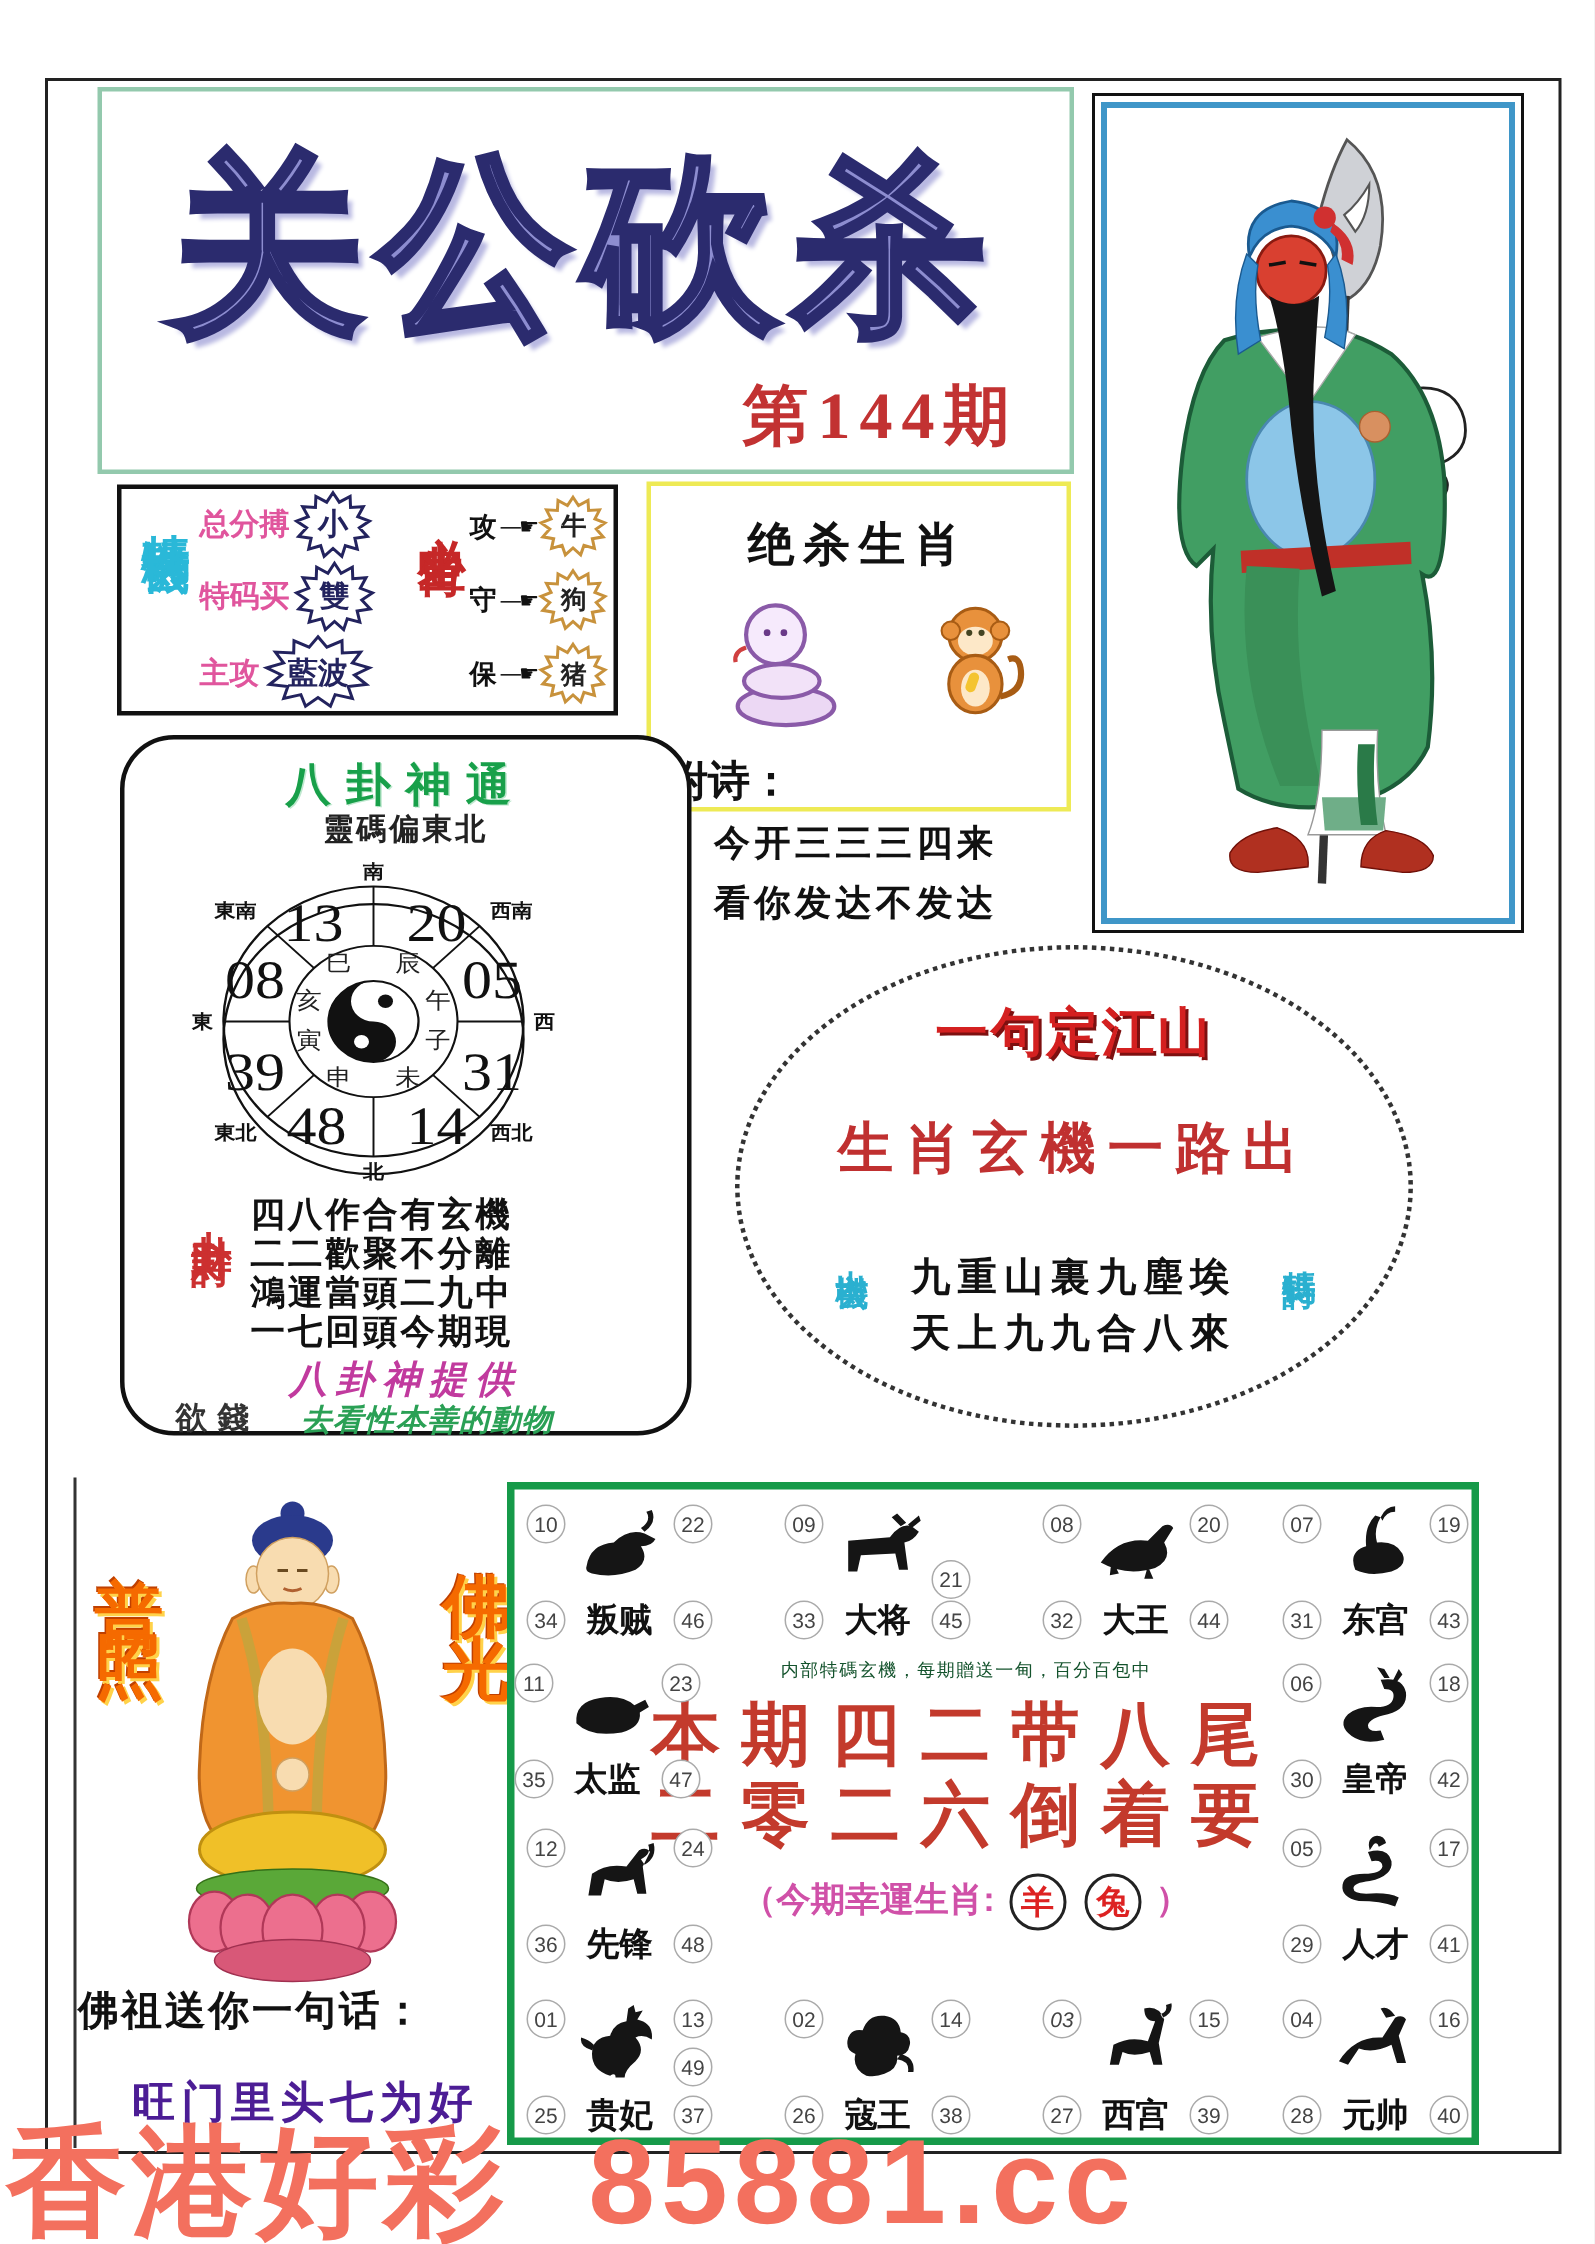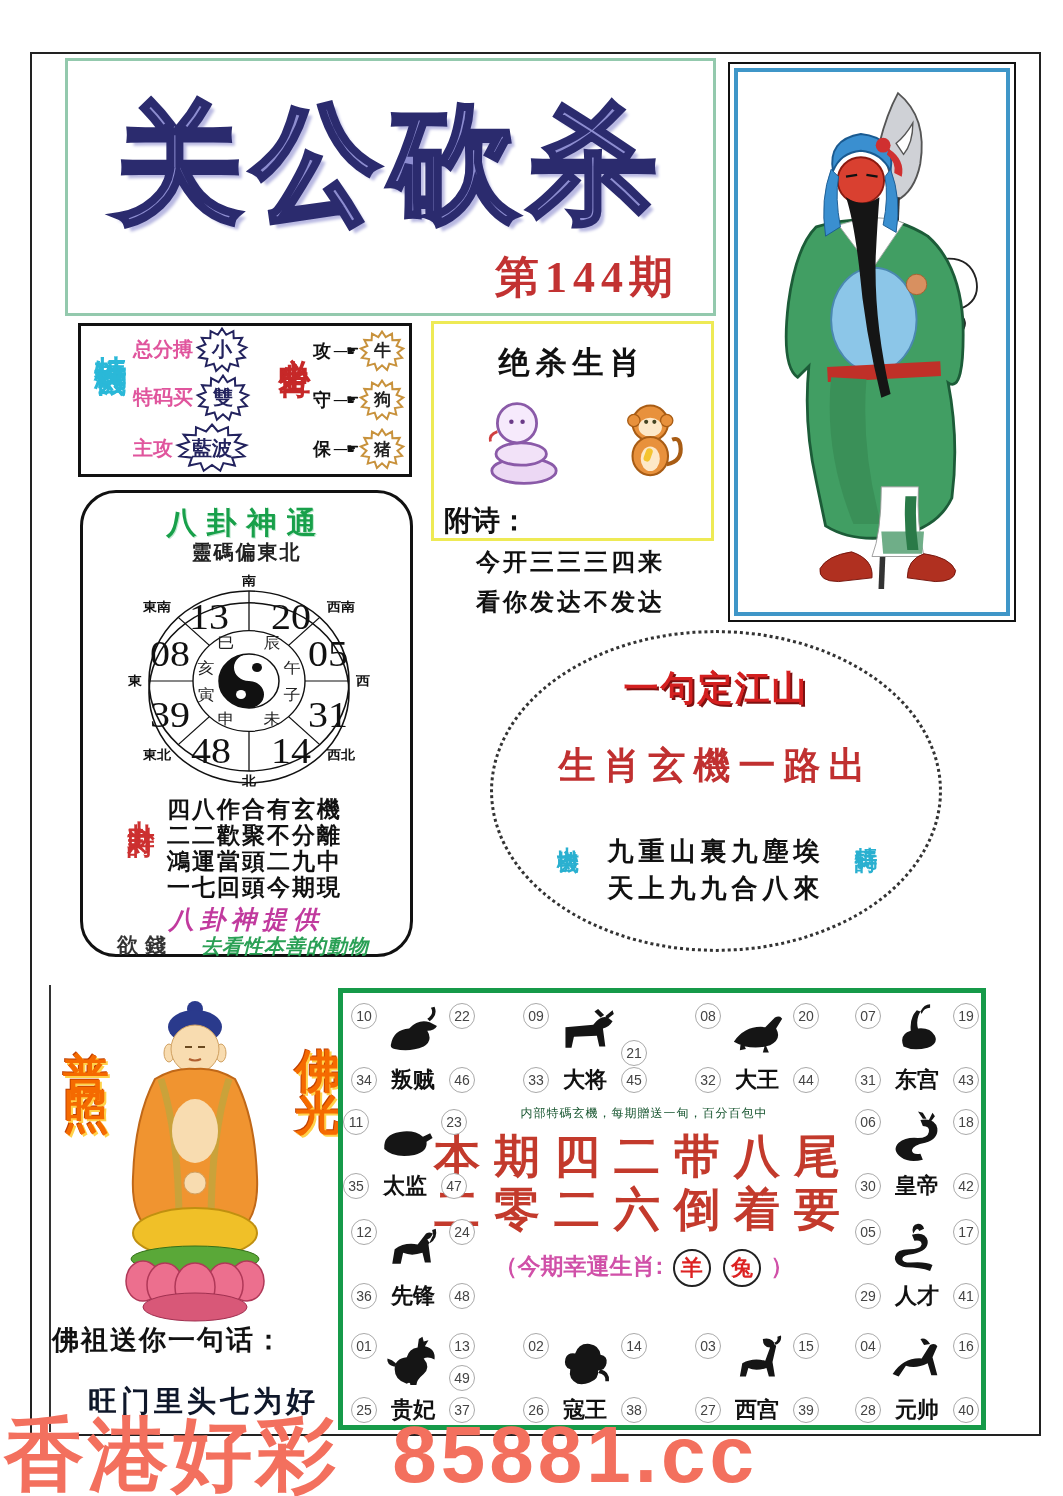--- a/index.html
+++ b/index.html
@@ -41,21 +41,21 @@
   .burst.orange b{font-size:17px;color:#222;}
 
   
   .panel-juesha{position:absolute;left:431px;top:321px;width:283px;height:220px;border:3px solid #eeea55;box-sizing:border-box;background:#fff;}
   .juesha-title{position:absolute;left:0;right:0;top:18px;text-align:center;font-weight:700;font-size:31px;letter-spacing:6px;color:#111;}
   .fushi{position:absolute;left:10px;top:178px;font-weight:700;font-size:28px;color:#111;}
   .fushi-line1{position:absolute;left:42px;top:222px;font-size:24px;letter-spacing:3px;color:#111;font-weight:600;}
   .fushi-line2{position:absolute;left:42px;top:262px;font-size:24px;letter-spacing:3px;color:#111;font-weight:600;}
 
   
-  .panel-bagua{position:absolute;left:80px;top:490px;width:333px;height:467px;border:3px solid #111;border-radius:36px;box-sizing:border-box;background:#fff;padding-left:16px;}
+  .panel-bagua{position:absolute;left:80px;top:490px;width:381px;height:467px;border:3px solid #111;border-radius:36px;box-sizing:border-box;background:#fff;padding-left:16px;}
   .bagua-title{position:absolute;left:0;right:0;top:10px;text-align:center;font-weight:800;font-size:30px;color:#18a04a;letter-spacing:10px;text-shadow:1px 1px 0 #bfe8cf;}
   .bagua-sub{position:absolute;left:0;right:0;top:46px;text-align:center;font-weight:600;font-size:20px;color:#222;letter-spacing:2px;}
   #compass{position:absolute;left:32px;top:70px;}
   .poem-label{position:absolute;left:40px;top:306px;font-weight:800;font-size:27px;color:#cc3030;letter-spacing:3px;}
   .poem-lines{position:absolute;left:84px;top:304px;}
   .poem-lines div{font-weight:700;font-size:23px;letter-spacing:2px;color:#111;line-height:26px;margin-bottom:0;}
   .provider{position:absolute;left:0;right:0;top:410px;text-align:center;font-style:italic;font-weight:800;font-size:25px;color:#c13a9e;letter-spacing:6px;}
   .yuqian{position:absolute;left:34px;top:438px;font-weight:800;font-size:21px;color:#333;letter-spacing:7px;}
   .yuqian-hint{position:absolute;left:118px;top:440px;font-style:italic;font-weight:800;font-size:20px;color:#2aa055;letter-spacing:1px;}
 
@@ -68,21 +68,21 @@
   .oval-right{position:absolute;right:58px;top:196px;font-weight:800;font-size:22px;color:#2ab0d0;letter-spacing:2px;}
   .oval-lines{position:absolute;left:0;right:0;top:200px;text-align:center;}
   .oval-lines div{font-weight:800;font-size:26px;color:#111;letter-spacing:5px;line-height:37px;}
 
   
   .vlabel-orange{position:absolute;writing-mode:vertical-rl;text-orientation:upright;
       font-family:"Liberation Sans",sans-serif;font-weight:900;font-size:46px;color:#f56a00;letter-spacing:40px;
       text-shadow:2px 2px 0 #ffd24a,-1px -1px 0 #c04000;}
   #buddha{position:absolute;left:95px;top:995px;}
   .bline1{position:absolute;left:52px;top:1322px;font-weight:700;font-size:27px;color:#111;letter-spacing:2px;}
-  .bline2{position:absolute;left:88px;top:1382px;font-weight:600;font-size:29px;color:#0f172a;letter-spacing:4px;}
+  .bline2{position:absolute;left:88px;top:1382px;font-weight:600;font-size:29px;color:#4c1d95;letter-spacing:4px;}
 
   
   .green-box{position:absolute;left:338px;top:988px;width:648px;height:442px;border:5px solid #169a49;box-sizing:border-box;background:#fff;}
   .cell{position:absolute;width:124px;height:90px;}
   .num{position:absolute;width:26px;height:26px;border:1px solid #aaa;border-radius:50%;
       font-family:"Liberation Sans",sans-serif;font-size:14px;color:#444;background:#fff;
       display:flex;align-items:center;justify-content:center;box-sizing:border-box;}
   .animal{position:absolute;left:32px;top:0px;width:62px;height:58px;}
   .cname{position:absolute;left:26px;width:72px;top:62px;text-align:center;font-weight:600;font-size:22px;color:#111;white-space:nowrap;}
   .gtext{position:absolute;left:82px;top:112px;width:438px;text-align:center;}
@@ -439,21 +439,21 @@
         <span class="num" style="left: 0px; top: 0px;">02</span>
         <span class="num" style="left: 98px; top: 0px;">14</span>
         <span class="num" style="left: 0px; top: 64px;">26</span>
         <span class="num" style="left: 98px; top: 64px;">38</span>
         <svg viewBox="0 0 48 48" class="animal">
           <path d="M17 42 Q9 38 11 30 Q5 28 7 21 Q9 16 15 17 Q18 8 27 9 Q35 10 36 18 Q42 19 41 25 Q40 31 34 31 Q35 38 27 41 Q22 43 17 42 Z M36 30 Q44 32 43 40 L40 40 Q41 34 34 33 Z" fill="#151515"></path>
         </svg>
         <span class="cname">寇王</span>
       </div>
       <div class="cell" style="left: 352px; top: 340px;">
-        <span class="num" style="left: 0px; top: 0px;">03</span>
+        <span class="num" style="left: 0px; top: 0px; font-style: italic;">03</span>
         <span class="num" style="left: 98px; top: 0px;">15</span>
         <span class="num" style="left: 0px; top: 64px;">27</span>
         <span class="num" style="left: 98px; top: 64px;">39</span>
         <svg viewBox="0 0 48 48" class="animal">
           <path d="M9 36 L11 25 Q20 20 30 23 L34 12 Q28 12 28 5 Q36 3 39 11 L36 24 L38 36 L33 36 L31 29 Q22 32 16 29 L14 36 Z M38 10 Q44 8 43 2 L40 3 Q41 7 37 8 Z" fill="#151515"></path>
         </svg>
         <span class="cname">西宫</span>
       </div>
       <div class="cell" style="left: 512px; top: 340px;">
         <span class="num" style="left: 0px; top: 0px;">04</span>

